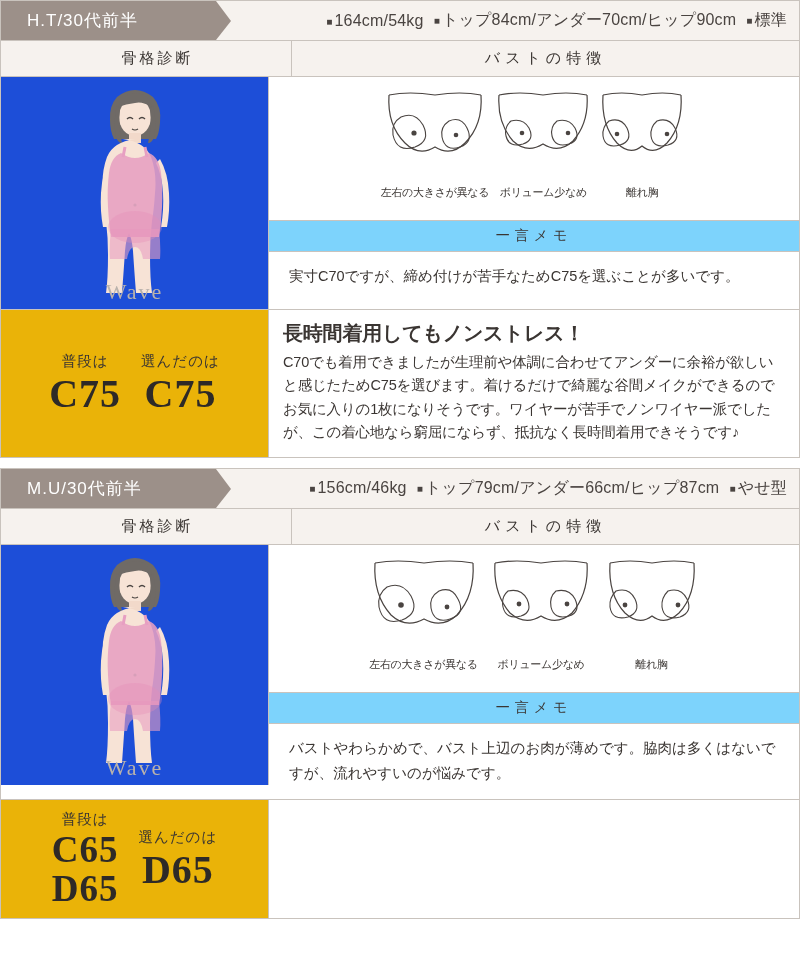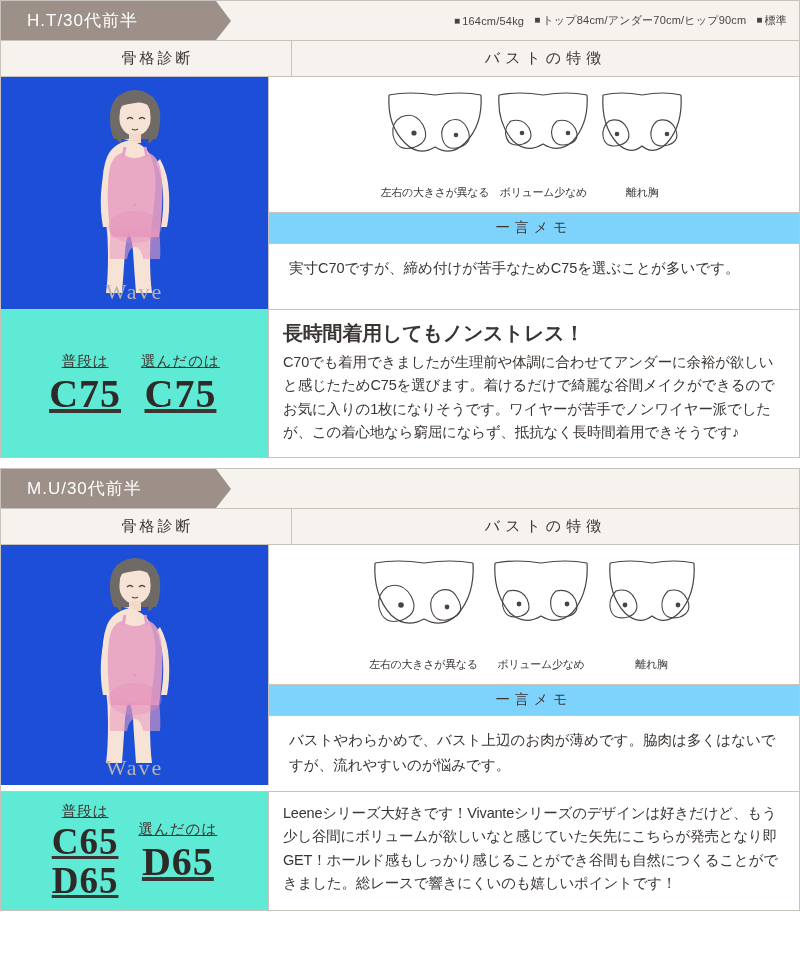--- a/index.html
+++ b/index.html
@@ -44,21 +44,21 @@
     width: 0; height: 0;
     border-top: 20px solid transparent;
     border-bottom: 19px solid transparent;
     border-left: 15px solid #9c9089;
   }
   .hdr-specs {
     flex: 1;
     display: flex;
     align-items: center;
     justify-content: flex-end;
-    font-size: 11px;
+    font-size: 16px;
     color: #4a4441;
     padding-right: 12px;
     letter-spacing: 0.2px;
   }
   .hdr-specs span { margin-left: 10px; white-space: nowrap; }
   .sq::before { content: "■"; font-size: 10px; margin-right: 2px; position: relative; top: -1px; }
 
   
   .colhdr { display: flex; background: #f6f2ee; border-bottom: 1px solid #c9c3bd; }
   .colhdr .c1 {
@@ -95,21 +95,21 @@
     bottom: 4px;
     left: 0; right: 0;
     text-align: center;
     font-family: "Liberation Serif", serif;
     font-size: 22px;
     color: #b9b2ac;
     letter-spacing: 2px;
   }
 
   .rightcell { flex: 1; display: flex; flex-direction: column; }
-  .bustbox { padding: 10px 0 12px 0; }
+  .bustbox { padding: 10px 0 20px 0; }
   .bustrow { display: flex; justify-content: center; align-items: flex-end; gap: 4px; }
   .bustitem { text-align: center; }
   .bustcap { font-size: 11px; color: #3a3532; margin-top: 2px; letter-spacing: -0.3px; }
 
   .memo-hdr {
     background: #7dd3fc;
     border-top: 1px solid #c9c3bd;
     border-bottom: 1px solid #c9c3bd;
     text-align: center;
     font-size: 14px;
@@ -120,27 +120,26 @@
     padding: 12px 16px 12px 20px;
     font-size: 14.5px;
     line-height: 1.75;
     flex: 1;
   }
 
   
   .botrow { display: flex; }
   .sizecell {
     width: 268px;
-    background: #5eead4;
+    background: #eab308;
     border-right: 1px solid #c9c3bd;
     display: flex;
     align-items: center;
     justify-content: center;
     padding: 10px 0;
-    text-decoration: underline;
   }
   .sizebox { text-align: center; padding: 0 10px; }
   .sizelab { font-size: 14.5px; letter-spacing: 1px; margin-bottom: 2px; }
   .sizeval {
     font-family: "Liberation Serif", serif;
     font-size: 40px;
     line-height: 1.05;
     font-weight: 700;
     letter-spacing: 1px;
     color: #2e2a27;
@@ -277,20 +276,25 @@
       </div>
     </div>
   </div>
 
   <div class="spacer"></div>
 
   <div class="review first">
 
     <div class="hdr">
       <div class="hdr-name">M.U/30代前半</div>
+      <div class="hdr-specs">
+        <span class="sq">156cm/46kg</span>
+        <span class="sq">トップ79cm/アンダー66cm/ヒップ87cm</span>
+        <span class="sq">やせ型</span>
+      </div>
     </div>
 
     <div class="colhdr">
       <div class="c1">骨格診断</div>
       <div class="c2">バストの特徴</div>
     </div>
 
     <div class="bodyrow">
       <div class="figcell" style="height:240px;">
         <div class="figwrap">
@@ -367,18 +371,17 @@
           <div class="sizelab">普段は</div>
           <div class="sizeval two" style="white-space:pre-line;">C65
 D65</div>
         </div>
         <div class="sizebox">
           <div class="sizelab">選んだのは</div>
           <div class="sizeval">D65</div>
         </div>
       </div>
       <div class="commentcell">
-        <div class="ctext">Leeneシリーズ大好きです！Vivanteシリーズのデザインは好きだけど、もう少し谷間にボリュームが欲しいなと感じていた矢先にこちらが発売となり即GET！ホールド感もしっかり感じることができ谷間も自然につくることができました。総レースで響きにくいのも嬉しいポイントです！</div>
       </div>
     </div>
   </div>
 
 </div>
 
 </body></html>

